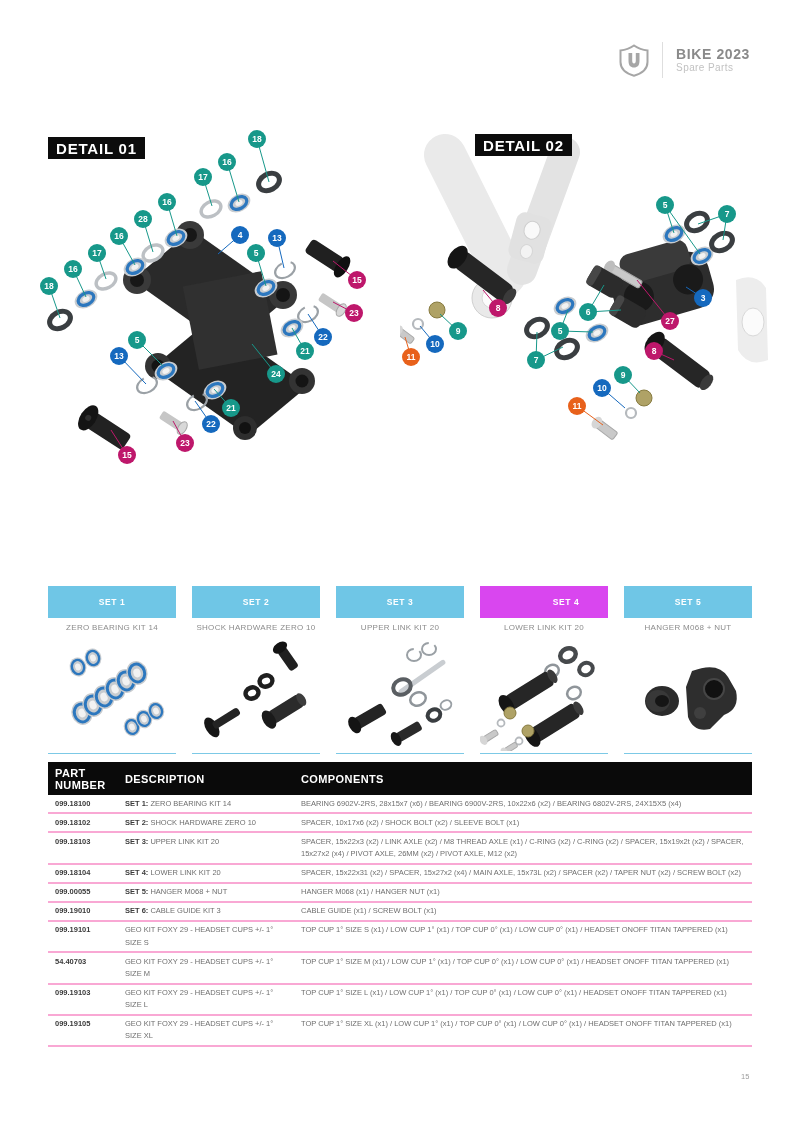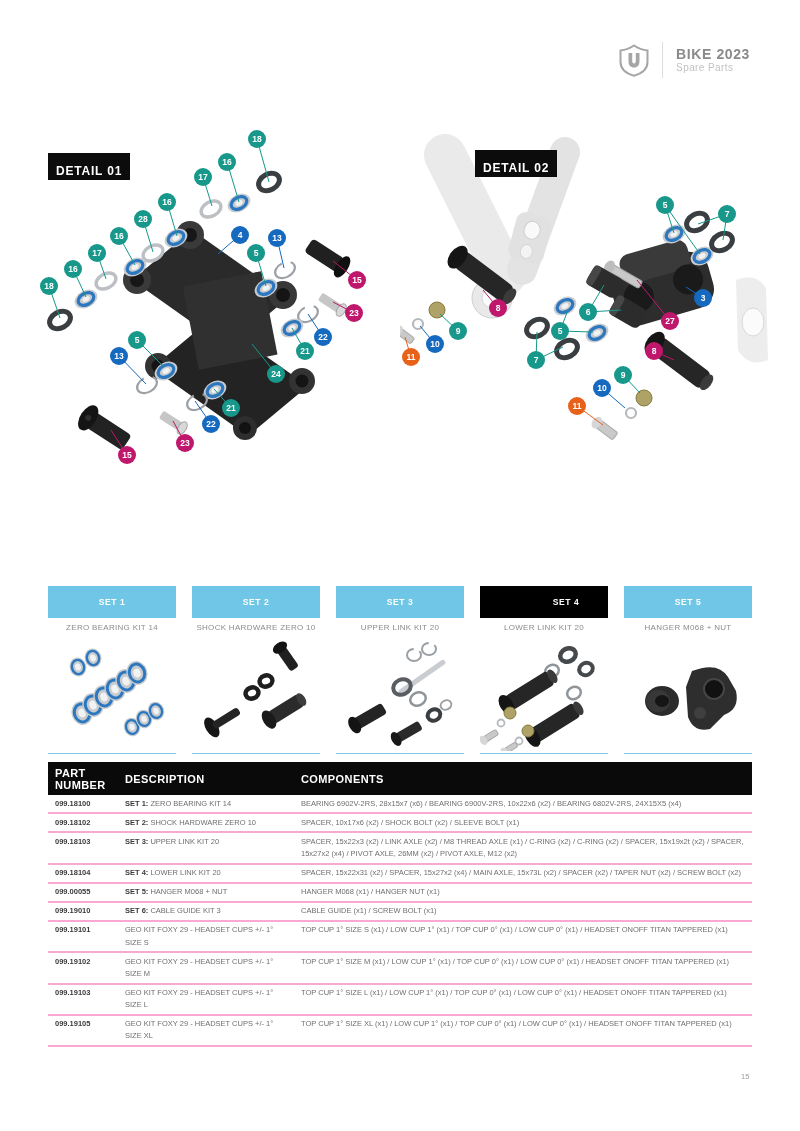--- a/index.html
+++ b/index.html
@@ -12,22 +12,22 @@
   .brand{position:absolute;top:42px;right:50px;display:flex;align-items:center;}
   .brand .logo{width:30px;height:33px;}
   .brand .divider{width:1px;height:36px;background:#DEDEDE;margin:0 13px;}
   .brand .title{font-size:14px;font-weight:bold;color:#8A8A8A;letter-spacing:0.6px;line-height:15px;}
   .brand .subtitle{font-size:10px;color:#C2C2C2;letter-spacing:0.4px;line-height:12px;}
   
   .detail{position:absolute;}
   #detail1{left:40px;top:130px;width:360px;height:350px;}
   #detail2{left:400px;top:130px;width:370px;height:350px;}
   .detail-chip{
-    position:absolute;background:#0C0C0C;color:#fff;font-size:12px;font-weight:bold;
-    letter-spacing:0.8px;padding:11px 8px 2px 8px;z-index:5;margin-top:16px;
+    position:absolute;background:#0C0C0C;color:#fff;font-size:15px;font-weight:bold;
+    letter-spacing:0.8px;padding:3px 8px 2px 8px;z-index:5;
   }
   #detail1 .detail-chip{left:8px;top:7px;}
   #detail2 .detail-chip{left:75px;top:4px;}
   .detail svg{position:absolute;left:0;top:0;}
   
   .set-col{position:absolute;top:586px;width:128px;}
   .set-bar{height:32px;display:flex;align-items:center;justify-content:center;
     color:#fff;font-size:8.5px;font-weight:bold;letter-spacing:0.6px;}
   .set-name{margin-top:5px;text-align:center;font-size:8px;color:#8C8C8C;letter-spacing:0.3px;}
   .set-img{margin-top:3px;height:118px;border-bottom:1.5px solid #7CC9E6;}
@@ -399,21 +399,21 @@
         <ellipse cx="-20" cy="0" rx="5.5" ry="9" fill="#141414"></ellipse>
       </g>
       <g transform="translate(74,96) rotate(-30)">
         <rect x="-14" y="-5" width="26" height="10" rx="3" fill="#2A2A2A"></rect>
         <ellipse cx="-16" cy="0" rx="4.5" ry="7.5" fill="#171717"></ellipse>
       </g>
     </svg>
   </div>
 </div>
 <div class="set-col" style="left:480px">
-  <div class="set-bar" style="background: #000000; padding-left: 44px;">SET 4</div>
+  <div class="set-bar" style="background: #d946ef; padding-left: 44px;">SET 4</div>
   <div class="set-name">LOWER LINK KIT 20</div>
   <div class="set-img">
     <svg viewBox="0 0 128 116">
       <ellipse cx="88" cy="20" rx="8" ry="6.5" transform="rotate(-25 88 20)" fill="none" stroke="#46494C" stroke-width="4.5"></ellipse>
       <ellipse cx="106" cy="34" rx="7" ry="6" transform="rotate(-25 106 34)" fill="none" stroke="#46494C" stroke-width="4"></ellipse>
       <ellipse cx="72" cy="36" rx="7" ry="6" transform="rotate(-25 72 36)" fill="none" stroke="#8F959A" stroke-width="2.5"></ellipse>
       <ellipse cx="94" cy="58" rx="7" ry="6" transform="rotate(-25 94 58)" fill="none" stroke="#8F959A" stroke-width="2.5"></ellipse>
       <g transform="translate(52,54) rotate(-32)">
         <rect x="-28" y="-8" width="50" height="16" rx="4" fill="#262626"></rect>
         <ellipse cx="-30" cy="0" rx="6.5" ry="11" fill="#151515"></ellipse>
@@ -498,21 +498,21 @@
     <td class="part">099.19010</td>
     <td><b>SET 6: </b>CABLE GUIDE KIT 3</td>
     <td>CABLE GUIDE (x1) / SCREW BOLT (x1)</td>
   </tr>
       <tr>
     <td class="part">099.19101</td>
     <td>GEO KIT FOXY 29 - HEADSET CUPS +/- 1° SIZE S</td>
     <td>TOP CUP 1° SIZE S (x1) / LOW CUP 1° (x1) / TOP CUP 0° (x1) / LOW CUP 0° (x1) / HEADSET ONOFF TITAN TAPPERED (x1)</td>
   </tr>
       <tr>
-    <td class="part">099.19102</td>
+    <td class="part">54.40703</td>
     <td>GEO KIT FOXY 29 - HEADSET CUPS +/- 1° SIZE M</td>
     <td>TOP CUP 1° SIZE M (x1) / LOW CUP 1° (x1) / TOP CUP 0° (x1) / LOW CUP 0° (x1) / HEADSET ONOFF TITAN TAPPERED (x1)</td>
   </tr>
       <tr>
     <td class="part">099.19103</td>
     <td>GEO KIT FOXY 29 - HEADSET CUPS +/- 1° SIZE L</td>
     <td>TOP CUP 1° SIZE L (x1) / LOW CUP 1° (x1) / TOP CUP 0° (x1) / LOW CUP 0° (x1) / HEADSET ONOFF TITAN TAPPERED (x1)</td>
   </tr>
       <tr>
     <td class="part">099.19105</td>

